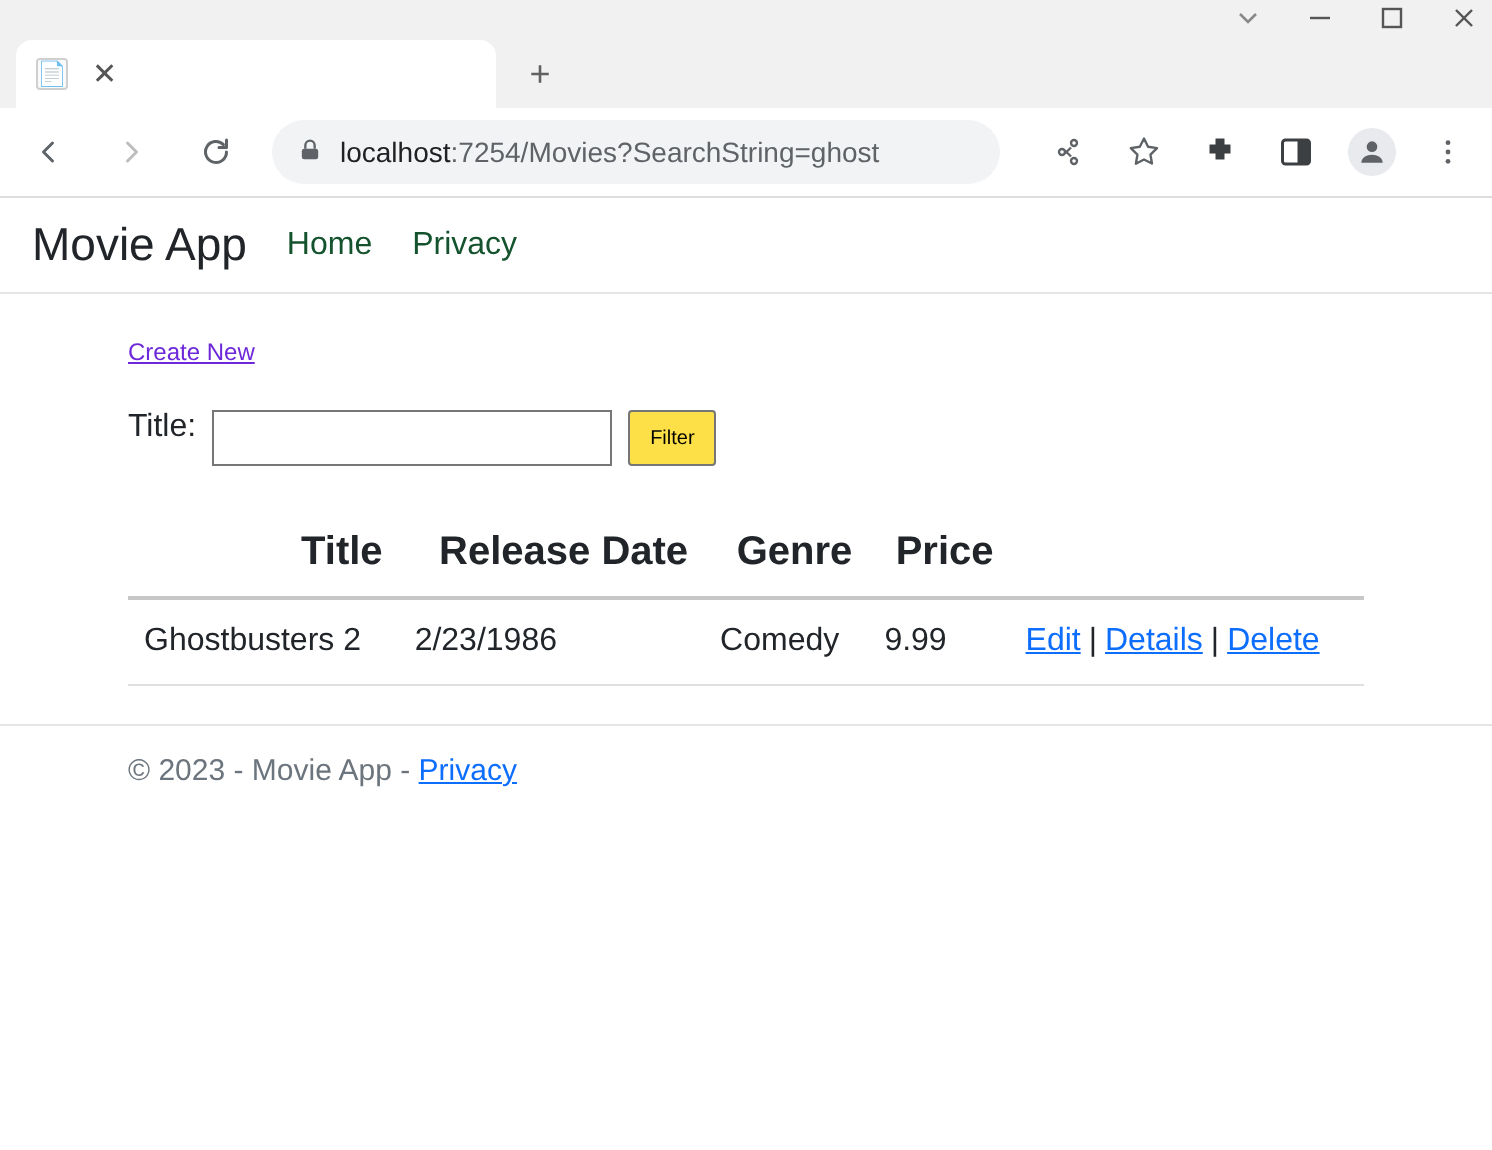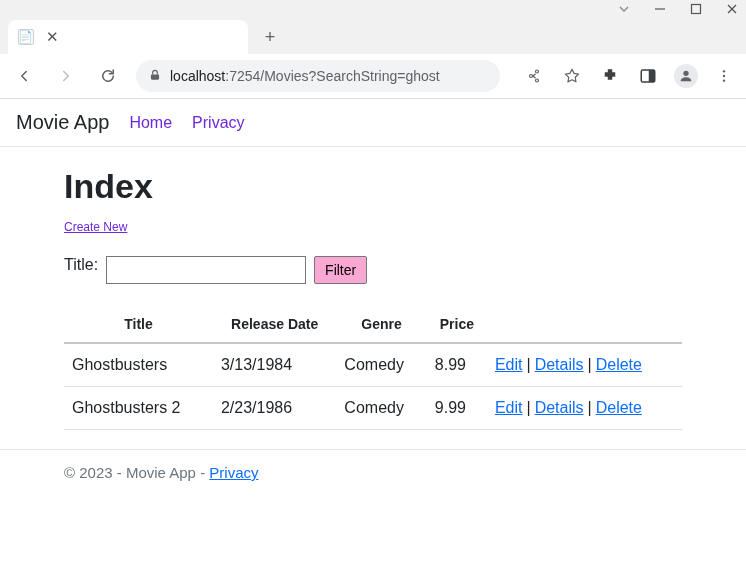--- a/index.html
+++ b/index.html
@@ -101,22 +101,22 @@
     }
     .navbar {
       display: flex;
       align-items: center;
       height: 48px;
       padding: 0 16px;
       gap: 20px;
       border-bottom: 1px solid #e5e5e5;
       font-size: 17px;
     }
-    .navbar-brand { color: #212529; font-size: 20px; }
-    .navbar a { color: #6d28d9; text-decoration: none; cursor: pointer; font-size: 16px; }
+    .navbar-brand { color: #212529; font-size: 23px; }
+    .navbar a { color: #14532d; text-decoration: none; cursor: pointer; font-size: 16px; }
     .container {
       padding: 20px 64px 12px 64px;
     }
     h1 { font-size: 34px; font-weight: 600; margin-bottom: 12px; }
     .create-link { color: #6d28d9; text-decoration: underline; cursor: pointer; font-size: 12px; }
     .search-row {
       display: flex; align-items: flex-start; gap: 8px;
       margin-top: 22px; margin-bottom: 22px;
       font-size: 16px;
     }
@@ -124,30 +124,30 @@
     .search-input {
       width: 200px; height: 28px;
       border: 1px solid #767676;
       padding: 2px 6px; font-size: 14px;
       background: #fff;
     }
     .filter-btn {
       height: 28px;
       padding: 2px 10px;
       border: 1px solid #767676;
-      background: #f9a8d4;
+      background: #fde047;
       cursor: pointer;
-      font-size: 14px;
+      font-size: 10px;
       border-radius: 2px;
     }
     table { width: 100%; border-collapse: collapse; }
     thead th {
-      text-align: center;
+      text-align: right;
       font-weight: 700;
-      font-size: 14px;
+      font-size: 20px;
       padding: 10px 8px;
       border-bottom: 2px solid #c7c7c7;
     }
     tbody td {
       padding: 12px 8px;
       border-bottom: 1px solid #e0e0e0;
       font-size: 16px;
       vertical-align: middle;
     }
     .row-actions a { color: #0d6efd; text-decoration: underline; cursor: pointer; }
@@ -254,48 +254,40 @@
 </div>
 
 <div class="page">
   <div class="navbar">
     <span class="navbar-brand">Movie App</span>
     <a>Home</a>
     <a>Privacy</a>
   </div>
 
   <div class="container">
-    <h1>Index</h1>
     <a class="create-link">Create New</a>
 
     <div class="search-row">
       <label>Title:</label>
       <input class="search-input" type="text" value="" style="">
       <button class="filter-btn">Filter</button>
     </div>
 
     <table>
       <thead>
         <tr>
           <th>Title</th>
           <th>Release Date</th>
           <th>Genre</th>
           <th>Price</th>
           <th></th>
         </tr>
       </thead>
       <tbody id="movies-body">
           <tr>
-            <td>Ghostbusters</td>
-            <td>3/13/1984</td>
-            <td>Comedy</td>
-            <td>8.99</td>
-            <td class="row-actions"><a>Edit</a><span class="sep">|</span><a>Details</a><span class="sep">|</span><a>Delete</a></td>
-          </tr>
-          <tr>
             <td>Ghostbusters 2</td>
             <td>2/23/1986</td>
             <td>Comedy</td>
             <td>9.99</td>
             <td class="row-actions"><a>Edit</a><span class="sep">|</span><a>Details</a><span class="sep">|</span><a>Delete</a></td>
           </tr>
         </tbody>
     </table>
   </div>
 

